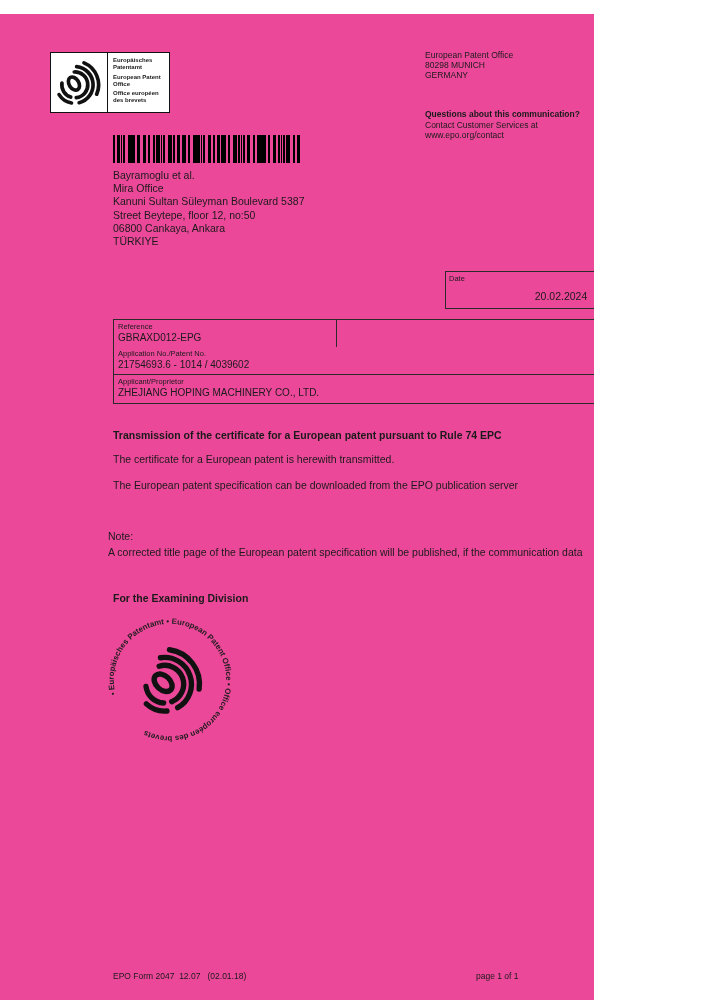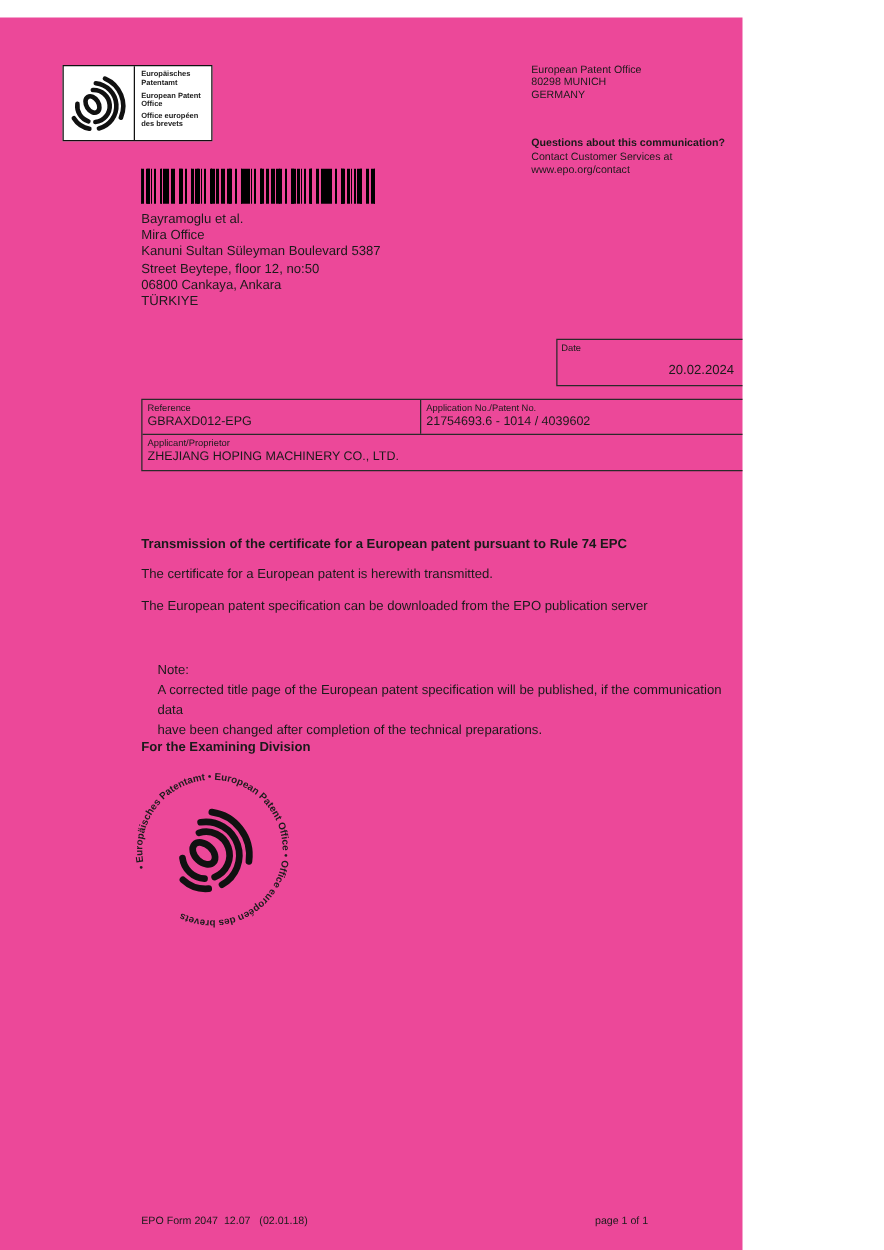--- a/index.html
+++ b/index.html
@@ -33,35 +33,35 @@
   
   .recipient { left:113px; top:155px; font-size:10.5px; line-height:13.2px; }
 
   
   .date-box { left:445px; top:257px; width:232px; height:38px; border:1.1px solid #2a2a2a; }
   .date-label { position:absolute; left:3px; top:1.5px; font-size:7.5px; }
   .date-value { position:absolute; left:0; right:0; top:18px; text-align:center; font-size:10.5px; }
 
   
   .info-table { left:113px; top:305px; width:559px; border:1.1px solid #2a2a2a; }
-  .it-row1 { display:flex; border-bottom:1.1px solid #2a2a2a; }
+  .it-row1 { display:flex; border-bottom:1.1px solid #2a2a2a;flex-direction:column; }
   .it-cell { padding:1.5px 4px 4px; }
   .it-cell-left { width:223px; border-right:1.1px solid #2a2a2a; }
   .it-cell-right { flex:1; }
   .it-row2 { padding:1.5px 4px 5px; }
   .it-label { font-size:7.5px; }
   .it-value { font-size:10px; margin-top:1.5px; white-space:nowrap; }
 
   
   .body-text { font-size:10.5px; }
   .subject { left:113px; top:415px; font-weight:bold; }
   .para1 { left:113px; top:439px; }
   .para2 { left:113px; top:464px; line-height:15px; }
   .link-bold { font-weight:bold; }
-  .note { left:126px; top:514px; line-height:16px; }
+  .note { left:108px; top:514px; line-height:16px; }
   .signoff { left:113px; top:578px; font-weight:bold;text-align:center; }
 
   
   .seal { left:101px; top:597px; width:138px; height:138px; }
   .seal text { font-family:"Liberation Sans", sans-serif; font-size:8px; font-weight:bold; fill:#1c1c1c; }
 
   
   .footer-form { left:113px; top:957px; font-size:8.5px; white-space:pre; }
   .footer-page { left:476px; top:957px; font-size:8.5px; }
 </style>
@@ -143,21 +143,20 @@
   </div>
 
   <div class="abs body-text subject">Transmission of the certificate for a European patent pursuant to Rule 74 EPC</div>
   <div class="abs body-text para1">The certificate for a European patent is herewith transmitted.</div>
   <div class="abs body-text para2">
     <div>The European patent specification can be downloaded from the EPO publication server</div>
   </div>
   <div class="abs body-text note">
     <div>Note:</div>
     <div>A corrected title page of the European patent specification will be published, if the communication data</div>
-    <div>have been changed after completion of the technical preparations.</div>
   </div>
   <div class="abs body-text signoff">For the Examining Division</div>
 
   <svg class="abs seal" viewBox="0 0 140 140">
     <g transform="rotate(-15 70 70)">
       <path id="seal-ring-path" d="M 13 70 A 57 57 0 1 1 127 70 A 57 57 0 1 1 13 70" fill="none"></path>
       <text>
         <textPath href="#seal-ring-path" startOffset="0">• Europäisches Patentamt • European Patent Office • Office européen des brevets</textPath>
       </text>
       <use href="#epo-mark" x="36" y="36" width="68" height="68"></use>

